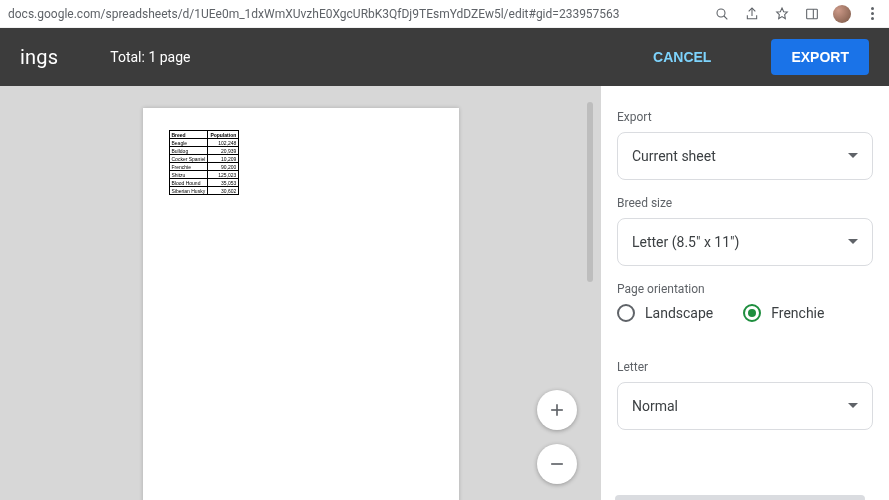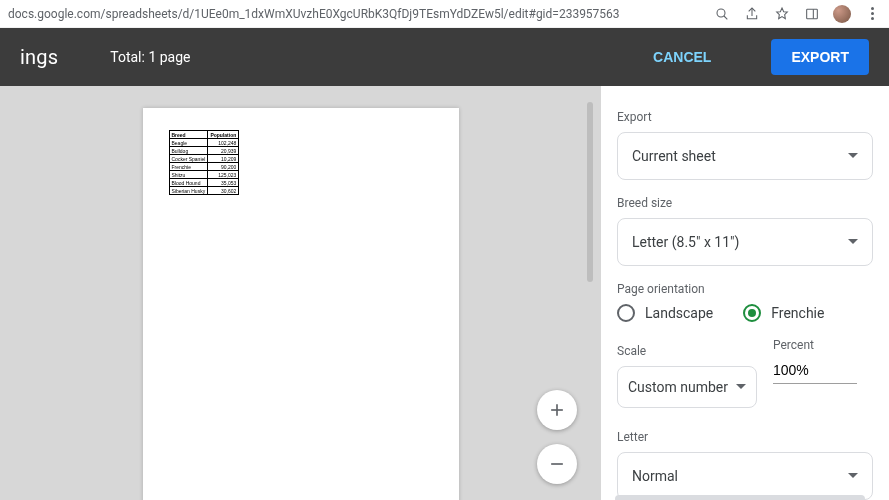--- a/index.html
+++ b/index.html
@@ -198,35 +198,20 @@
       <div class="radio-opt">
         <div class="radio"></div>
         <span class="radio-label">Landscape</span>
       </div>
       <div class="radio-opt">
         <div class="radio checked"></div>
         <span class="radio-label">Frenchie</span>
       </div>
     </div>
 
-    <div class="scale-row">
-      <div>
-        <div class="field-label">Scale</div>
-        <div class="select-box small">
-          <span>Custom number</span>
-          <span class="caret"><svg viewBox="0 0 10 10">
-                <path d="M0 2l5 5 5-5z"></path>
-              </svg></span>
-        </div>
-      </div>
-      <div class="percent-col">
-        <div class="percent-label">Percent</div>
-        <input class="percent-input" value="100%" style="">
-      </div>
-    </div>
 
     <div style="height:16px"></div>
     <div class="field-label">Letter</div>
     <div class="select-box">
       <span>Normal</span>
       <span class="caret"><svg viewBox="0 0 10 10">
             <path d="M0 2l5 5 5-5z"></path>
           </svg></span>
     </div>
   </div>

